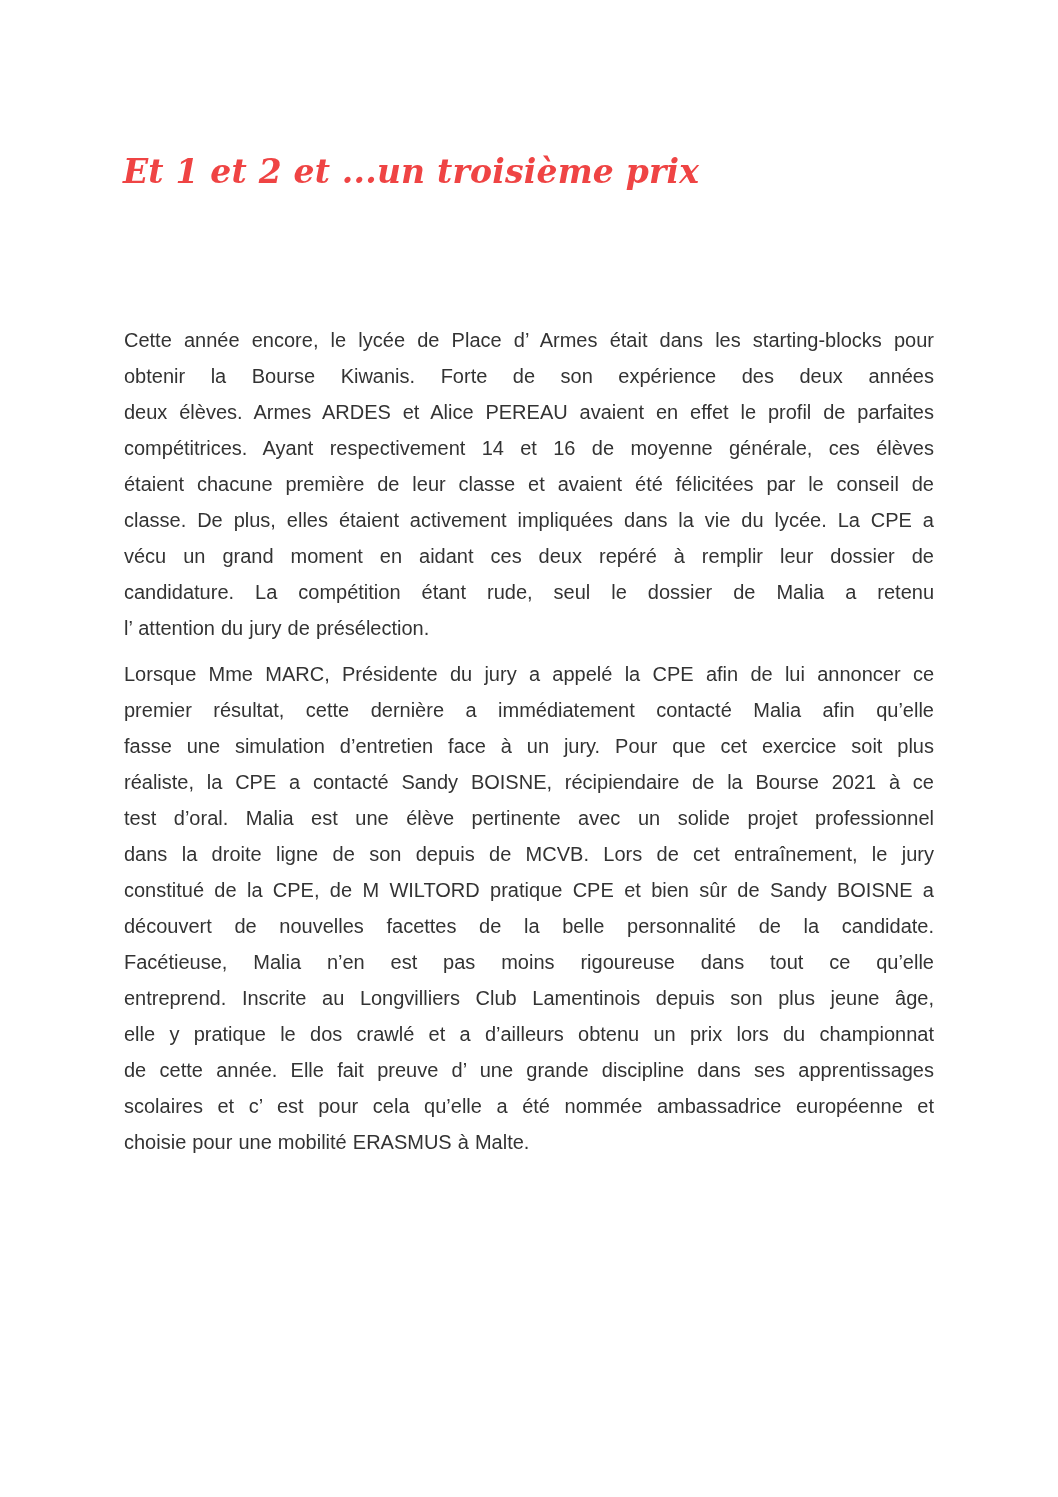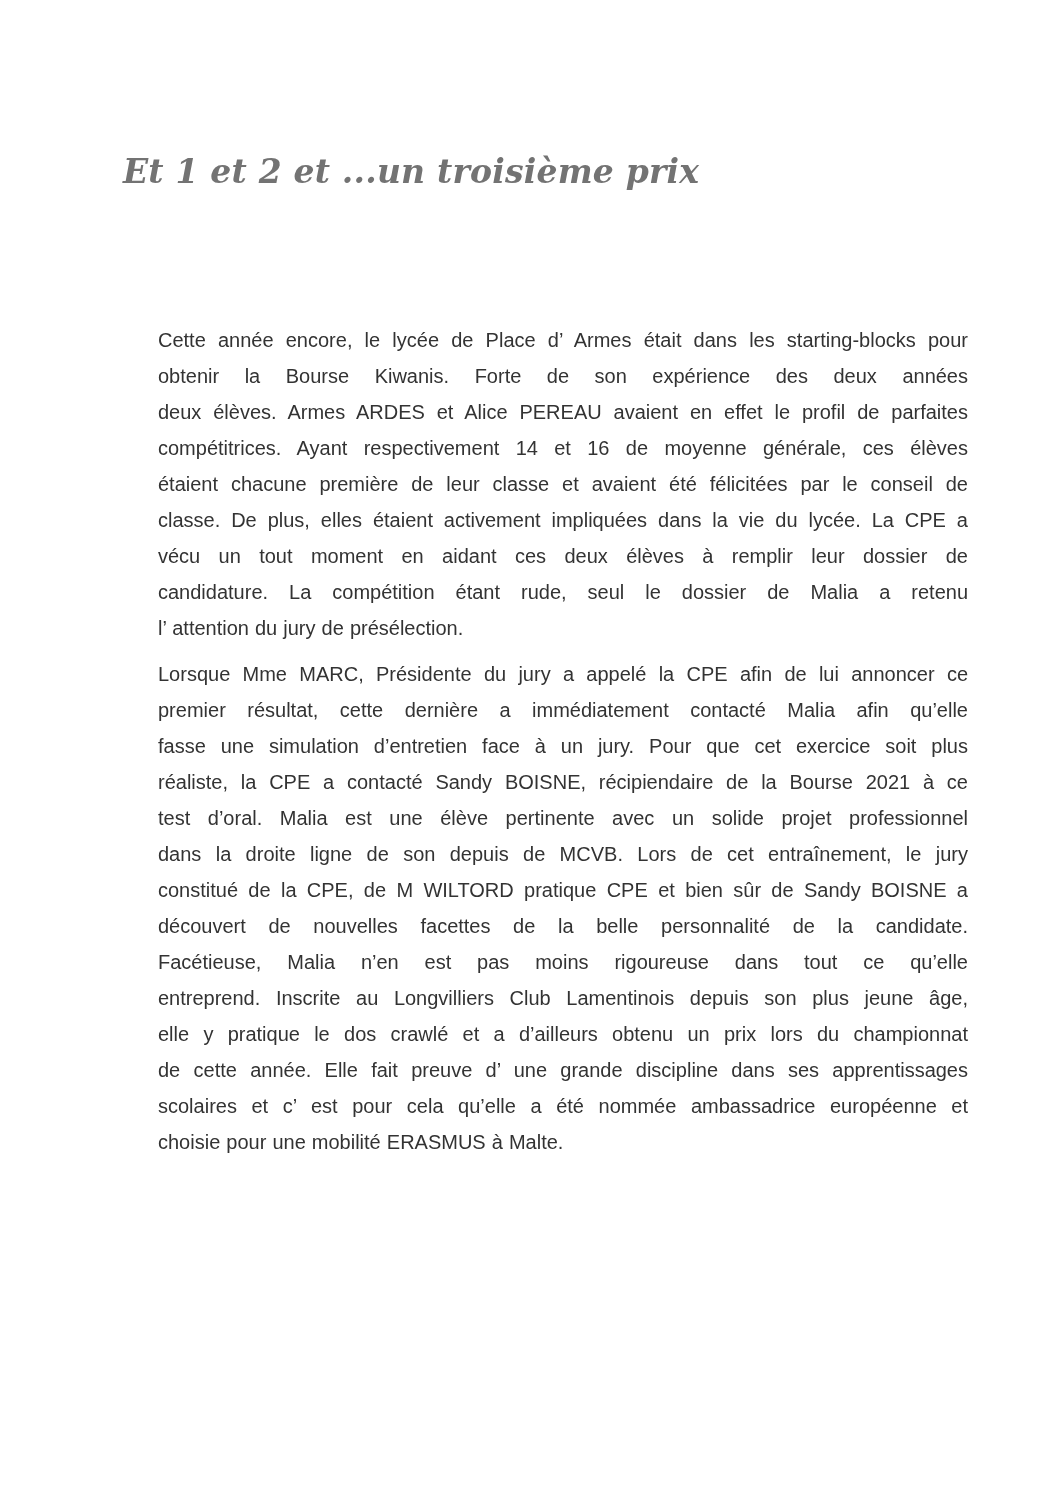--- a/index.html
+++ b/index.html
@@ -50,31 +50,31 @@
   
   .line.fill {
     text-align: justify;
     text-align-last: justify;
   }
 </style>
 </head>
 <body>
 
 <div class="page" style="background: rgb(255, 255, 255);">
-  <h1 class="page-title" style="color: #737373;">Et 1 et 2 et ...un troisième prix</h1>
+  <h1 class="page-title" style="color: #ef4444;">Et 1 et 2 et ...un troisième prix</h1>
 
-  <div class="doc-body" id="doc-body" style="color: rgb(51, 51, 51); margin-left: 34px;">
+  <div class="doc-body" id="doc-body" style="color: rgb(51, 51, 51);">
       <div class="paragraph">
         <div class="line fill">Cette année encore, le lycée de Place d’ Armes était dans les starting-blocks pour</div>
         <div class="line fill">obtenir la Bourse Kiwanis. Forte de son expérience des deux années</div>
         <div class="line fill">deux élèves. Armes ARDES et Alice PEREAU avaient en effet le profil de parfaites</div>
         <div class="line fill">compétitrices. Ayant respectivement 14 et 16 de moyenne générale, ces élèves</div>
         <div class="line fill">étaient chacune première de leur classe et avaient été félicitées par le conseil de</div>
         <div class="line fill">classe. De plus, elles étaient activement impliquées dans la vie du lycée. La CPE a</div>
-        <div class="line fill">vécu un tout moment en aidant ces deux élèves à remplir leur dossier de</div>
+        <div class="line fill">vécu un grand moment en aidant ces deux repéré à remplir leur dossier de</div>
         <div class="line fill">candidature. La compétition étant rude, seul le dossier de Malia a retenu</div>
         <div class="line">l’ attention du jury de présélection.</div>
       </div>
       <div class="paragraph">
         <div class="line fill">Lorsque Mme MARC, Présidente du jury a appelé la CPE afin de lui annoncer ce</div>
         <div class="line fill">premier résultat, cette dernière a immédiatement contacté Malia afin qu’elle</div>
         <div class="line fill">fasse une simulation d’entretien face à un jury. Pour que cet exercice soit plus</div>
         <div class="line fill">réaliste, la CPE a contacté Sandy BOISNE, récipiendaire de la Bourse 2021 à ce</div>
         <div class="line fill">test d’oral. Malia est une élève pertinente avec un solide projet professionnel</div>
         <div class="line fill">dans la droite ligne de son depuis de MCVB. Lors de cet entraînement, le jury</div>

